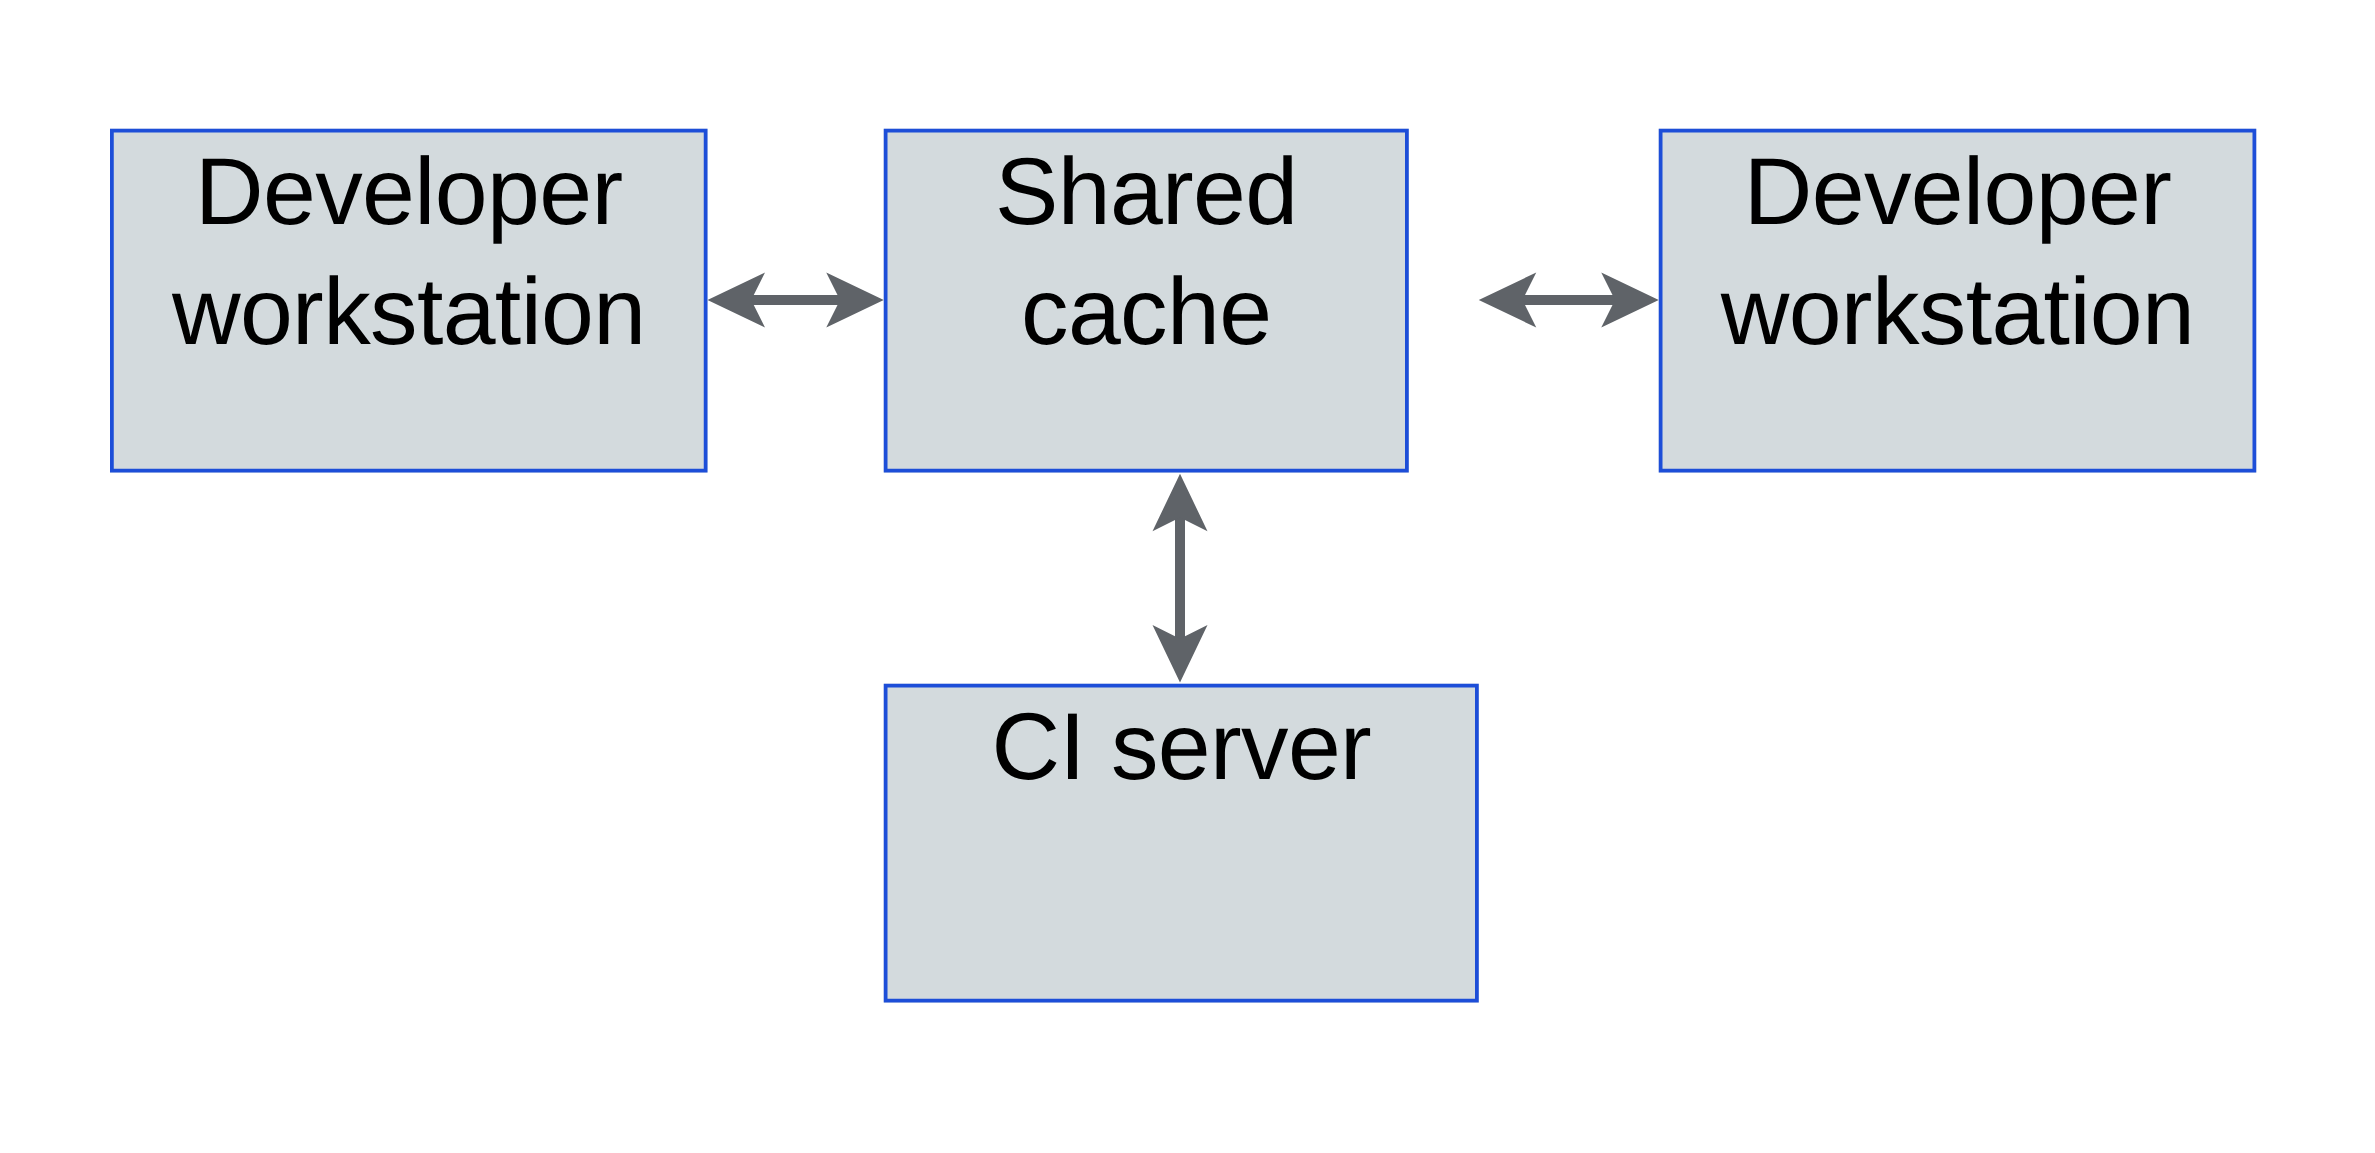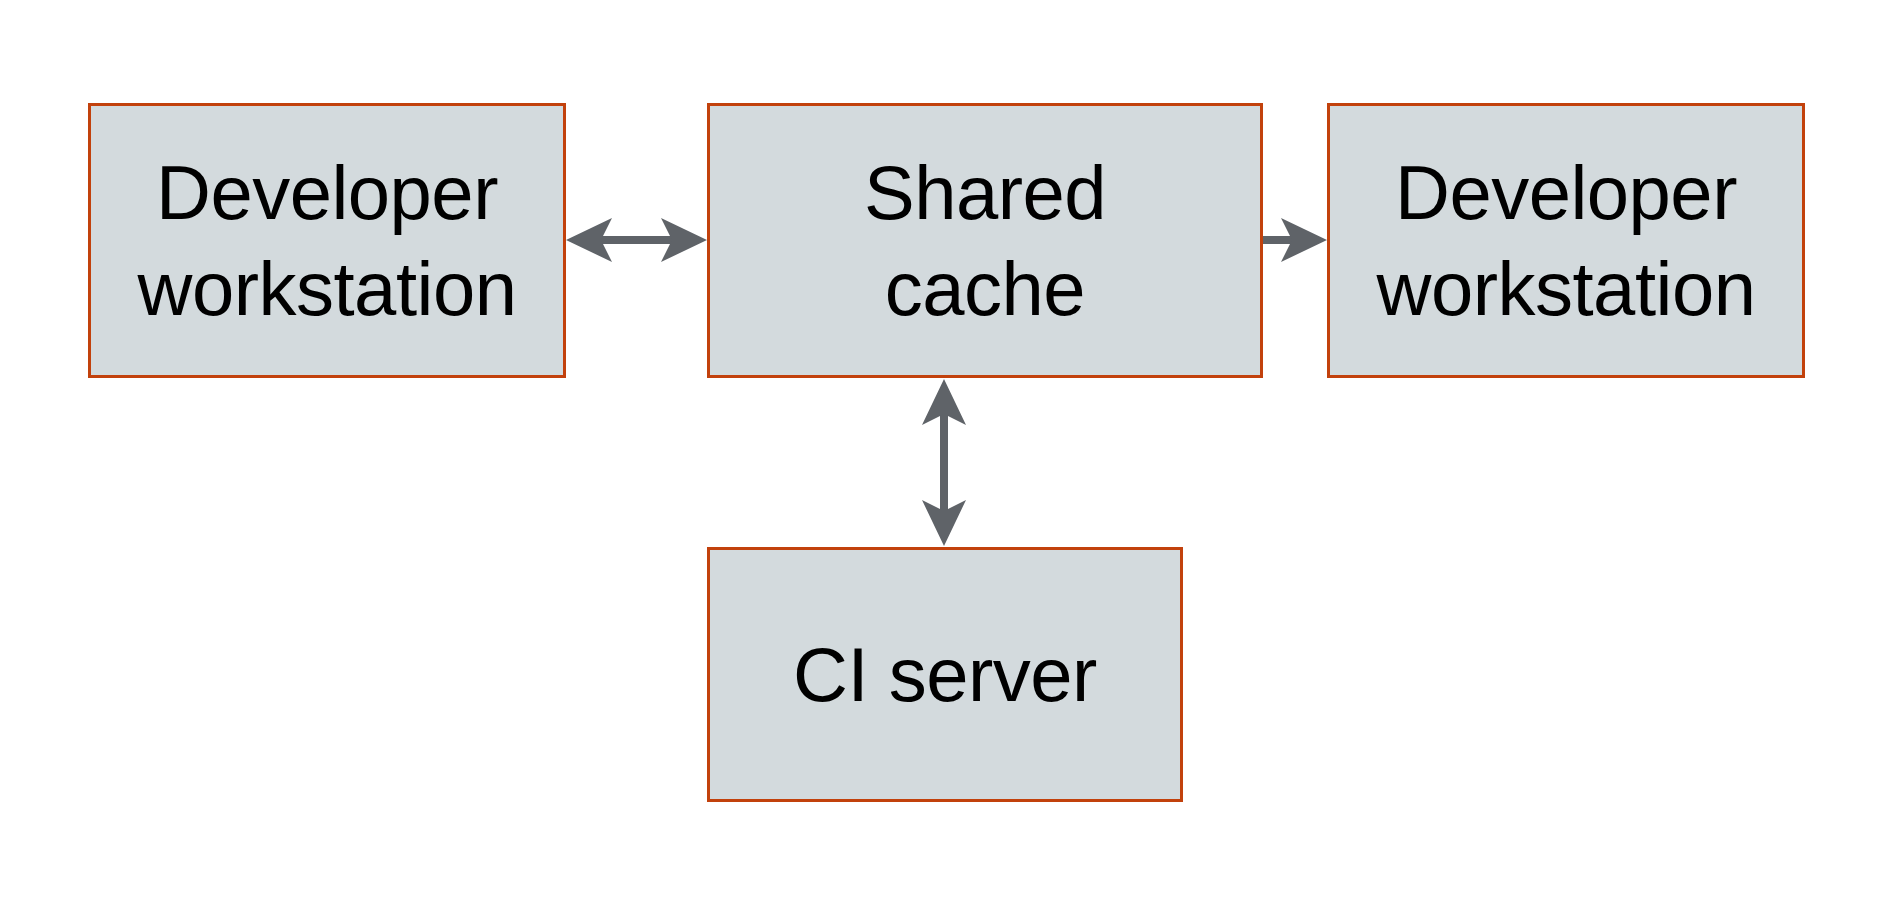--- a/index.html
+++ b/index.html
@@ -19,35 +19,35 @@
     position: absolute;
     left: 0;
     top: 0;
     width: 1900px;
     height: 922px;
   }
   .node {
     position: absolute;
     box-sizing: border-box;
     background: #d3dadd;
-    border: 3px solid #c2410c;
+    border: 3px solid #1d4ed8;
     display: flex;
-    align-items: center;
+    align-items: flex-start;
     justify-content: center;
     text-align: center;
   }
   .node-label {
     white-space: pre-line;
     font-size: 76px;
     line-height: 96px;
     letter-spacing: -0.5px;
     color: #000000;
   }
   #node-dev-left   { left: 88px;   top: 103px; width: 478px; height: 275px; }
-  #node-cache      { left: 707px;  top: 103px; width: 556px; height: 275px; }
+  #node-cache      { left: 707px;  top: 103px; width: 420px; height: 275px; }
   #node-dev-right  { left: 1327px; top: 103px; width: 478px; height: 275px; }
   #node-ci         { left: 707px;  top: 547px; width: 476px; height: 255px; }
 </style>
 </head>
 <body>
 
 <div class="canvas">
 
   <svg class="connectors" viewBox="0 0 1900 922" xmlns="http://www.w3.org/2000/svg">
 

